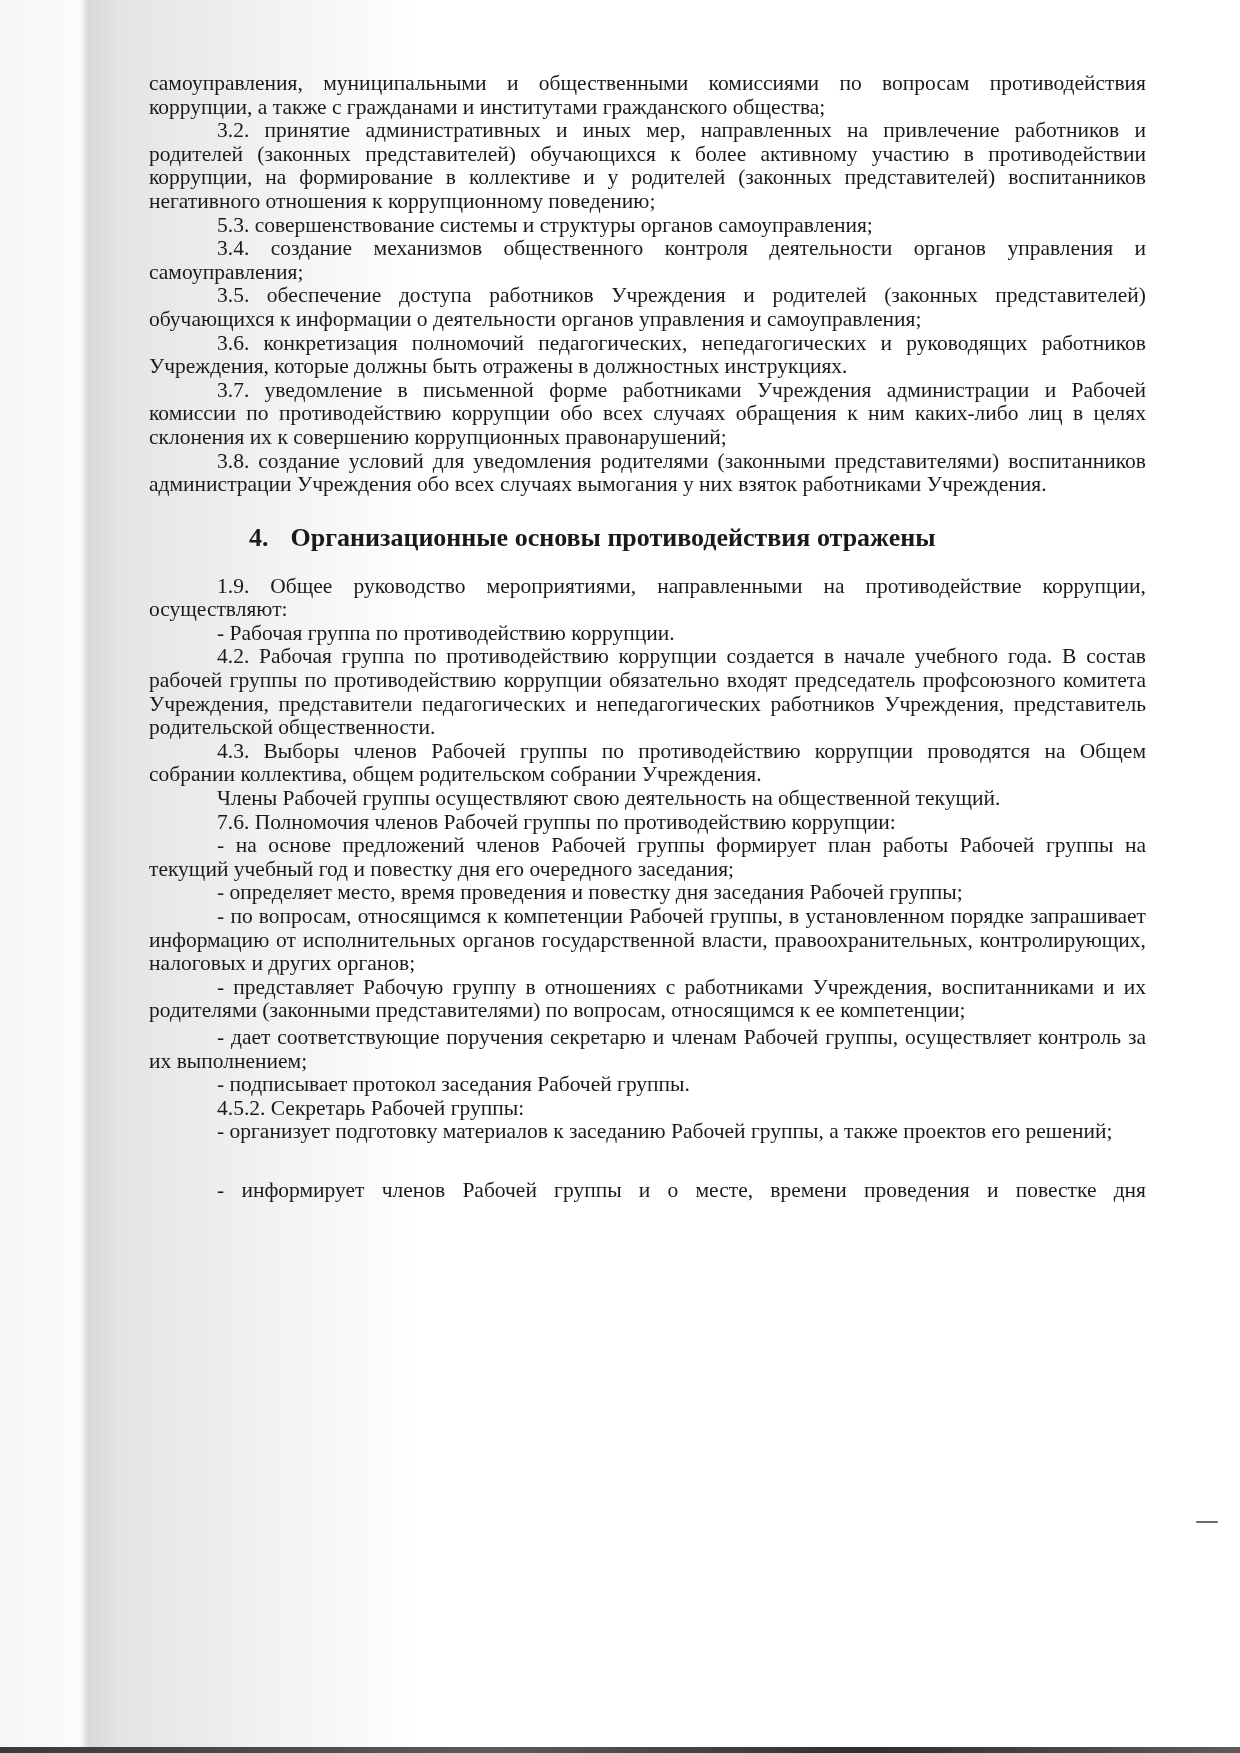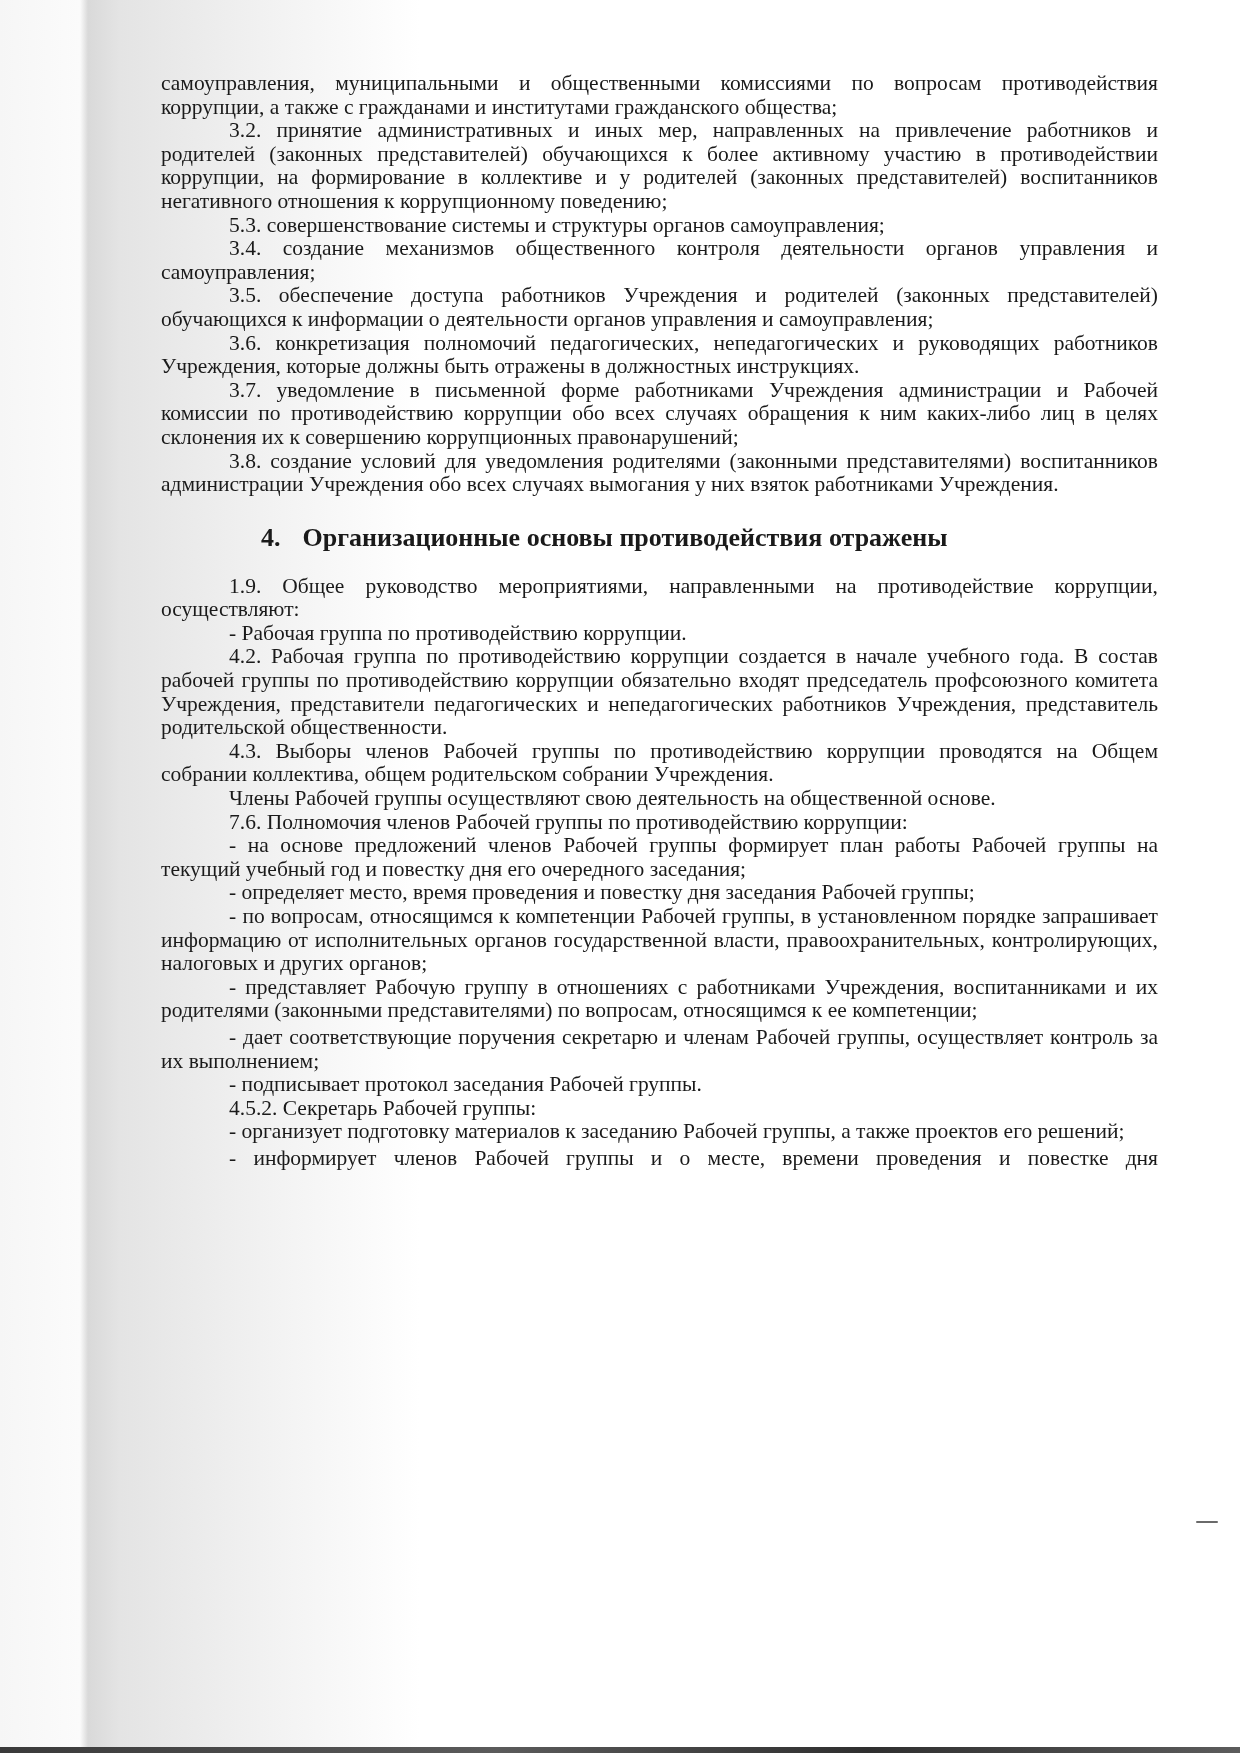--- a/index.html
+++ b/index.html
@@ -15,26 +15,26 @@
   }
   .bottom-strip {
     position: absolute; left: 0; bottom: 0; width: 1240px; height: 6px;
     background: linear-gradient(90deg, #3a3a3a, #5b5b5b 40%, #2f2f2f 70%, #5c5c5c);
   }
   .edge-mark {
     position: absolute; left: 1196px; top: 1521px; width: 22px; height: 2px;
     background: #6a6a6a; border-radius: 1px;
   }
   .page {
-    position: absolute; left: 161px; top: 72px; width: 997px;
+    position: absolute; left: 149px; top: 72px; width: 997px;
     font-size: 21.5px; line-height: 23.6px;
   }
   .p { margin: 0; text-align: justify; text-align-last: left; text-indent: 68px; }
   .p.noindent { text-indent: 0; }
-  .p.justify-last { text-align-last: justify; }
+  .p.justify-last { text-align-last: justify; margin-top: 32px; }
   .heading {
     margin: 26px 0 22px 0; padding-left: 100px;
     font-weight: bold; font-size: 26px; line-height: 30px;
     display: flex; gap: 22px;
   }
   .gap { height: 3px; }
 </style>
 </head>
 <body>
 
@@ -57,21 +57,21 @@
   <div class="heading">
     <span>4.</span>
     <span>Организационные основы противодействия отражены</span>
   </div>
 
   <div>
     <p class="p">1.9. Общее руководство мероприятиями, направленными на противодействие коррупции, осуществляют:</p>
     <p class="p">- Рабочая группа по противодействию коррупции.</p>
     <p class="p">4.2. Рабочая группа по противодействию коррупции создается в начале учебного года. В состав рабочей группы по противодействию коррупции обязательно входят председатель профсоюзного комитета Учреждения, представители педагогических и непедагогических работников Учреждения, представитель родительской общественности.</p>
     <p class="p">4.3. Выборы членов Рабочей группы по противодействию коррупции проводятся на Общем собрании коллектива, общем родительском собрании Учреждения.</p>
-    <p class="p">Члены Рабочей группы осуществляют свою деятельность на общественной основе.</p>
+    <p class="p">Члены Рабочей группы осуществляют свою деятельность на общественной текущий.</p>
     <p class="p">7.6. Полномочия членов Рабочей группы по противодействию коррупции:</p>
     <p class="p">- на основе предложений членов Рабочей группы формирует план работы Рабочей группы на текущий учебный год и повестку дня его очередного заседания;</p>
     <p class="p">- определяет место, время проведения и повестку дня заседания Рабочей группы;</p>
     <p class="p">- по вопросам, относящимся к компетенции Рабочей группы, в установленном порядке запрашивает информацию от исполнительных органов государственной власти, правоохранительных, контролирующих, налоговых и других органов;</p>
     <p class="p">- представляет Рабочую группу в отношениях с работниками Учреждения, воспитанниками и их родителями (законными представителями) по вопросам, относящимся к ее компетенции;</p>
     <div class="gap"></div>
     <p class="p">- дает соответствующие поручения секретарю и членам Рабочей группы, осуществляет контроль за их выполнением;</p>
     <p class="p">- подписывает протокол заседания Рабочей группы.</p>
     <p class="p">4.5.2. Секретарь Рабочей группы:</p>
     <p class="p">- организует подготовку материалов к заседанию Рабочей группы, а также проектов его решений;</p>

